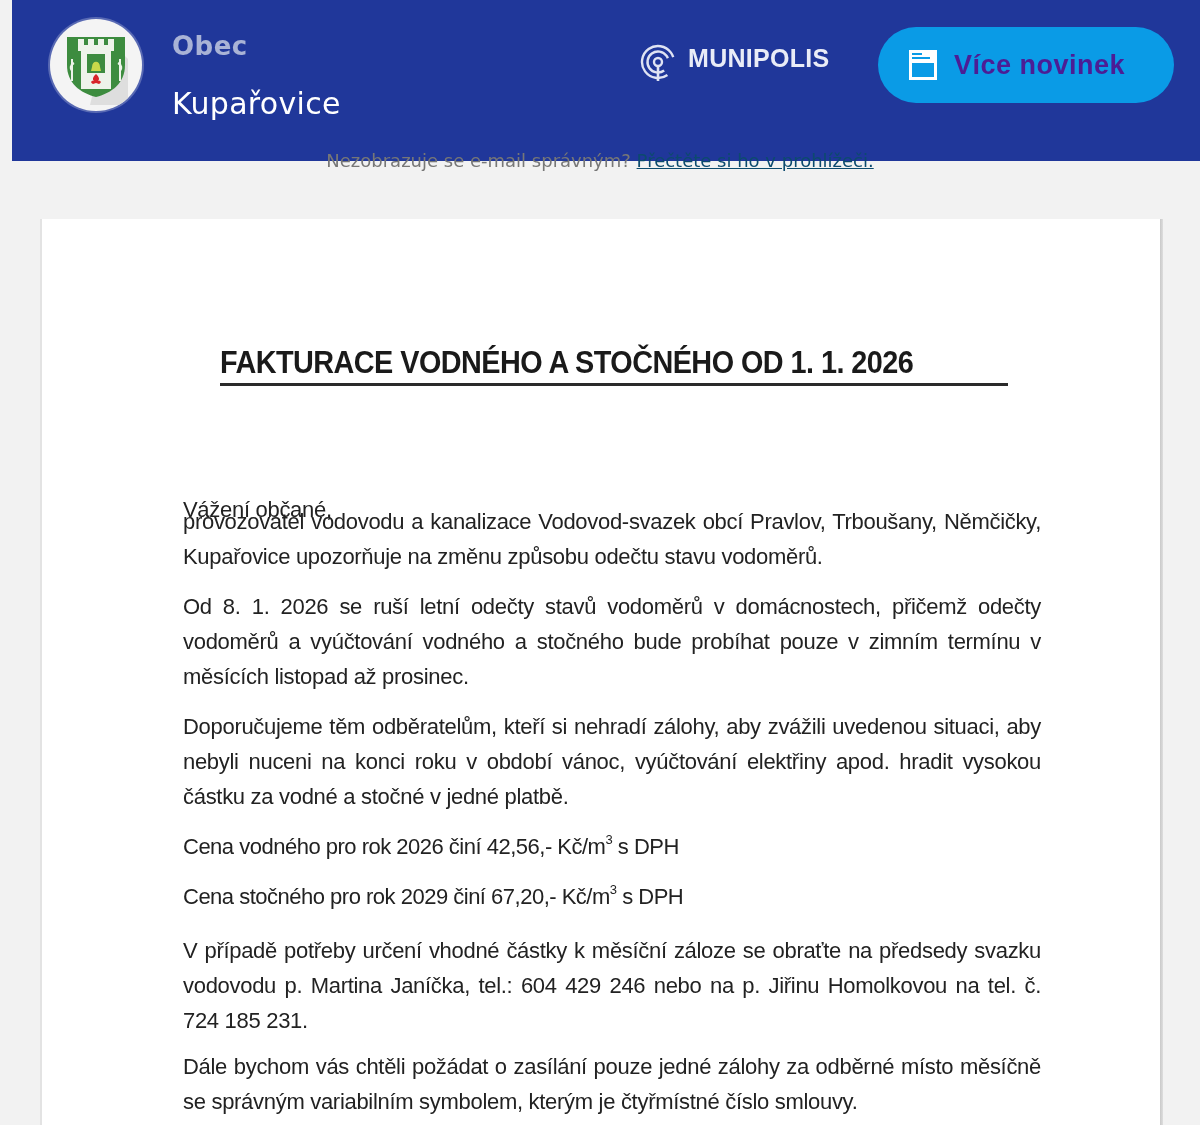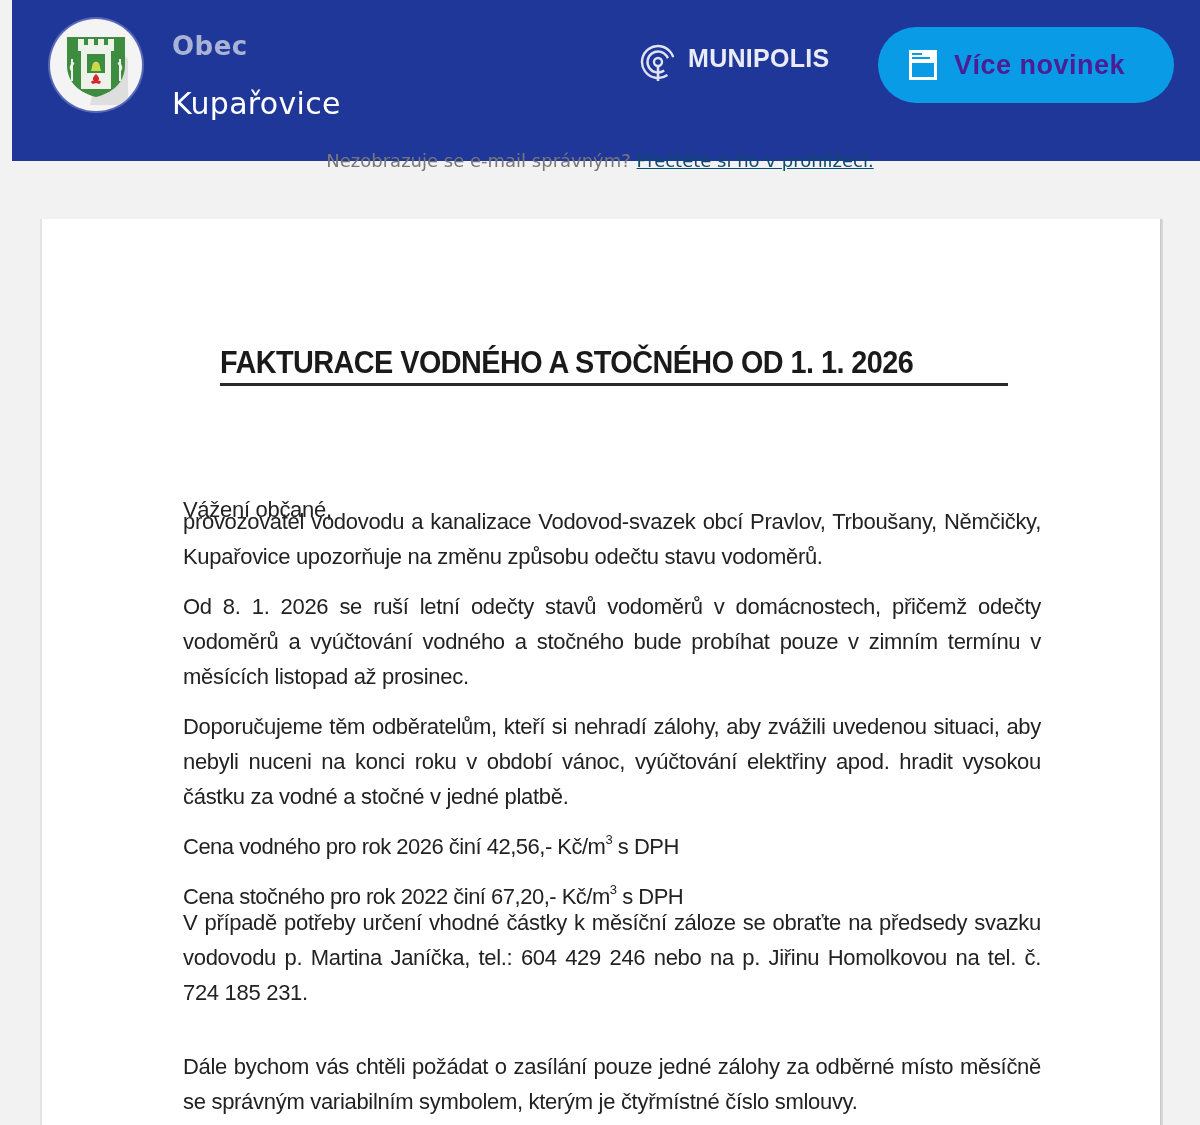--- a/index.html
+++ b/index.html
@@ -135,18 +135,18 @@
   <div class="doc-inner">
     <div class="doc-title">FAKTURACE VODNÉHO A STOČNÉHO OD 1. 1. 2026</div>
     <div class="doc-title-line"></div>
 
     <div class="p" style="top:233px;margin-top:40px;">Vážení občané,</div>
     <div class="p" style="top:285px;">provozovatel vodovodu a kanalizace Vodovod-svazek obcí Pravlov, Trboušany, Němčičky, Kupařovice upozorňuje na změnu způsobu odečtu stavu vodoměrů.</div>
     <div class="p" style="top:370px;">Od 8. 1. 2026 se ruší letní odečty stavů vodoměrů v domácnostech, přičemž odečty vodoměrů a vyúčtování vodného a stočného bude probíhat pouze v zimním termínu v měsících listopad až prosinec.</div>
     <div class="p" style="top:490px;">Doporučujeme těm odběratelům, kteří si nehradí zálohy, aby zvážili uvedenou situaci, aby nebyli nuceni na konci roku v období vánoc, vyúčtování elektřiny apod. hradit vysokou částku za vodné a stočné v jedné platbě.</div>
 
     <div class="p bold" style="top:610px;"><span>Cena vodného pro rok 2026 činí 42,56,- Kč/m</span><sup>3</sup><span> s DPH</span></div>
-    <div class="p bold" style="top:660px;"><span>Cena stočného pro rok 2022 činí 67,20,- Kč/m</span><sup>3</sup><span> s DPH</span></div>
+    <div class="p bold" style="top:660px;"><span>Cena stočného pro rok 2029 činí 67,20,- Kč/m</span><sup>3</sup><span> s DPH</span></div>
 
-    <div class="p" style="top:686px;">V případě potřeby určení vhodné částky k měsíční záloze se obraťte na předsedy svazku vodovodu p. Martina Janíčka, tel.: 604 429 246 nebo na p. Jiřinu Homolkovou na tel. č. 724 185 231.</div>
+    <div class="p" style="top:714px;">V případě potřeby určení vhodné částky k měsíční záloze se obraťte na předsedy svazku vodovodu p. Martina Janíčka, tel.: 604 429 246 nebo na p. Jiřinu Homolkovou na tel. č. 724 185 231.</div>
     <div class="p" style="top:830px;">Dále bychom vás chtěli požádat o zasílání pouze jedné zálohy za odběrné místo měsíčně se správným variabilním symbolem, kterým je čtyřmístné číslo smlouvy.</div>
   </div>
 </div>
 
 </body></html>

